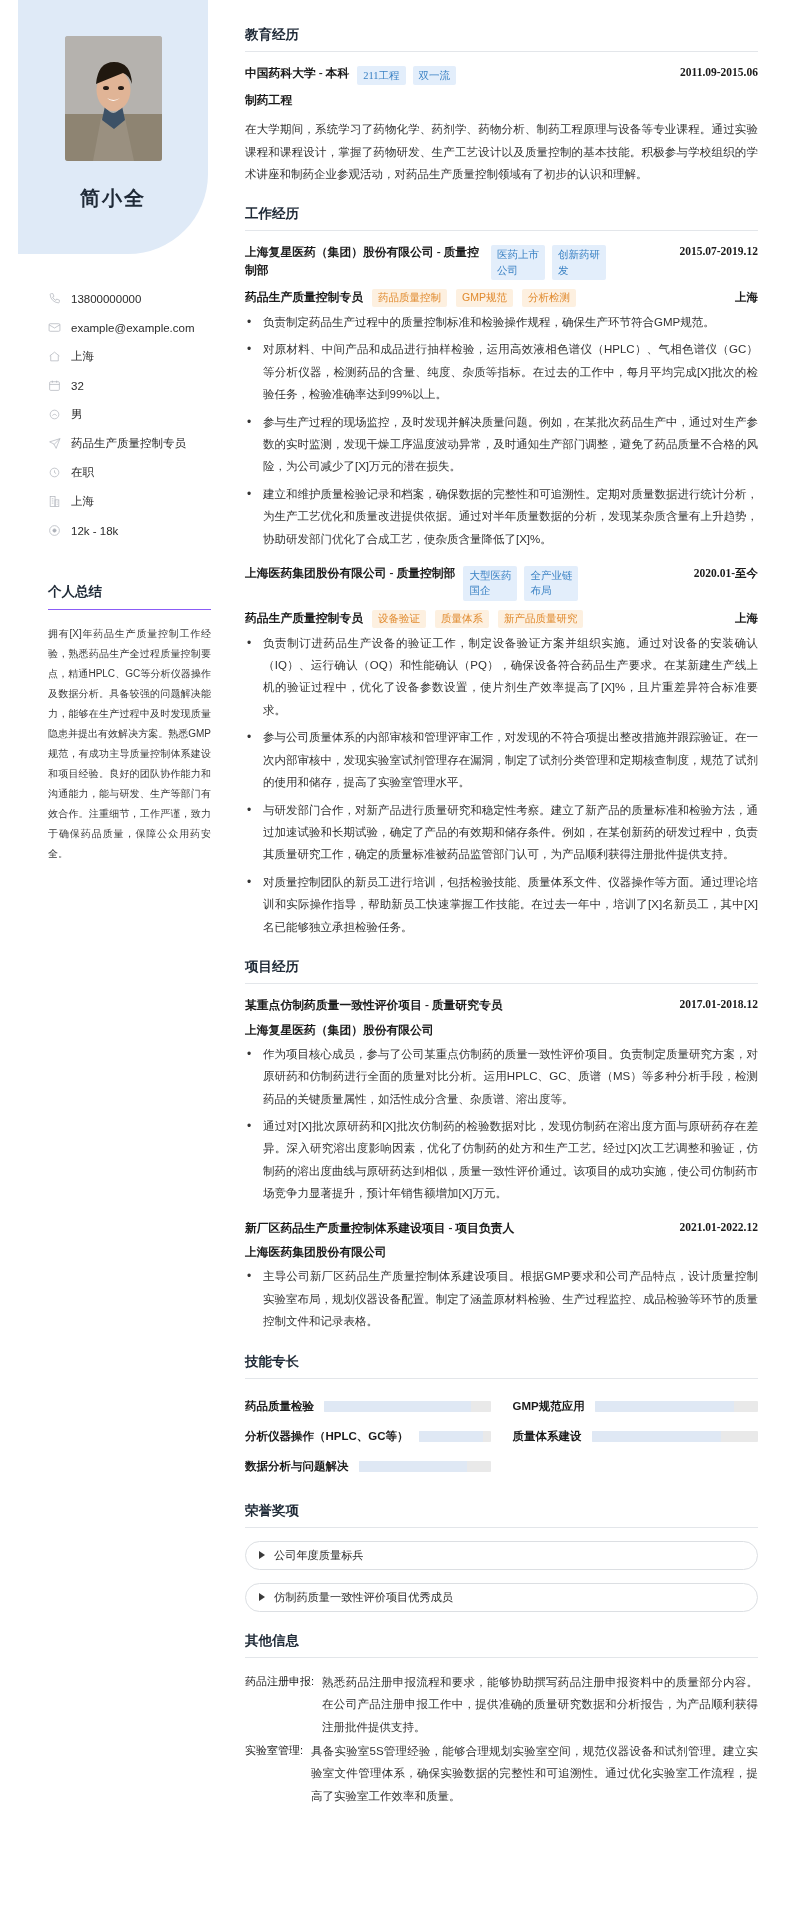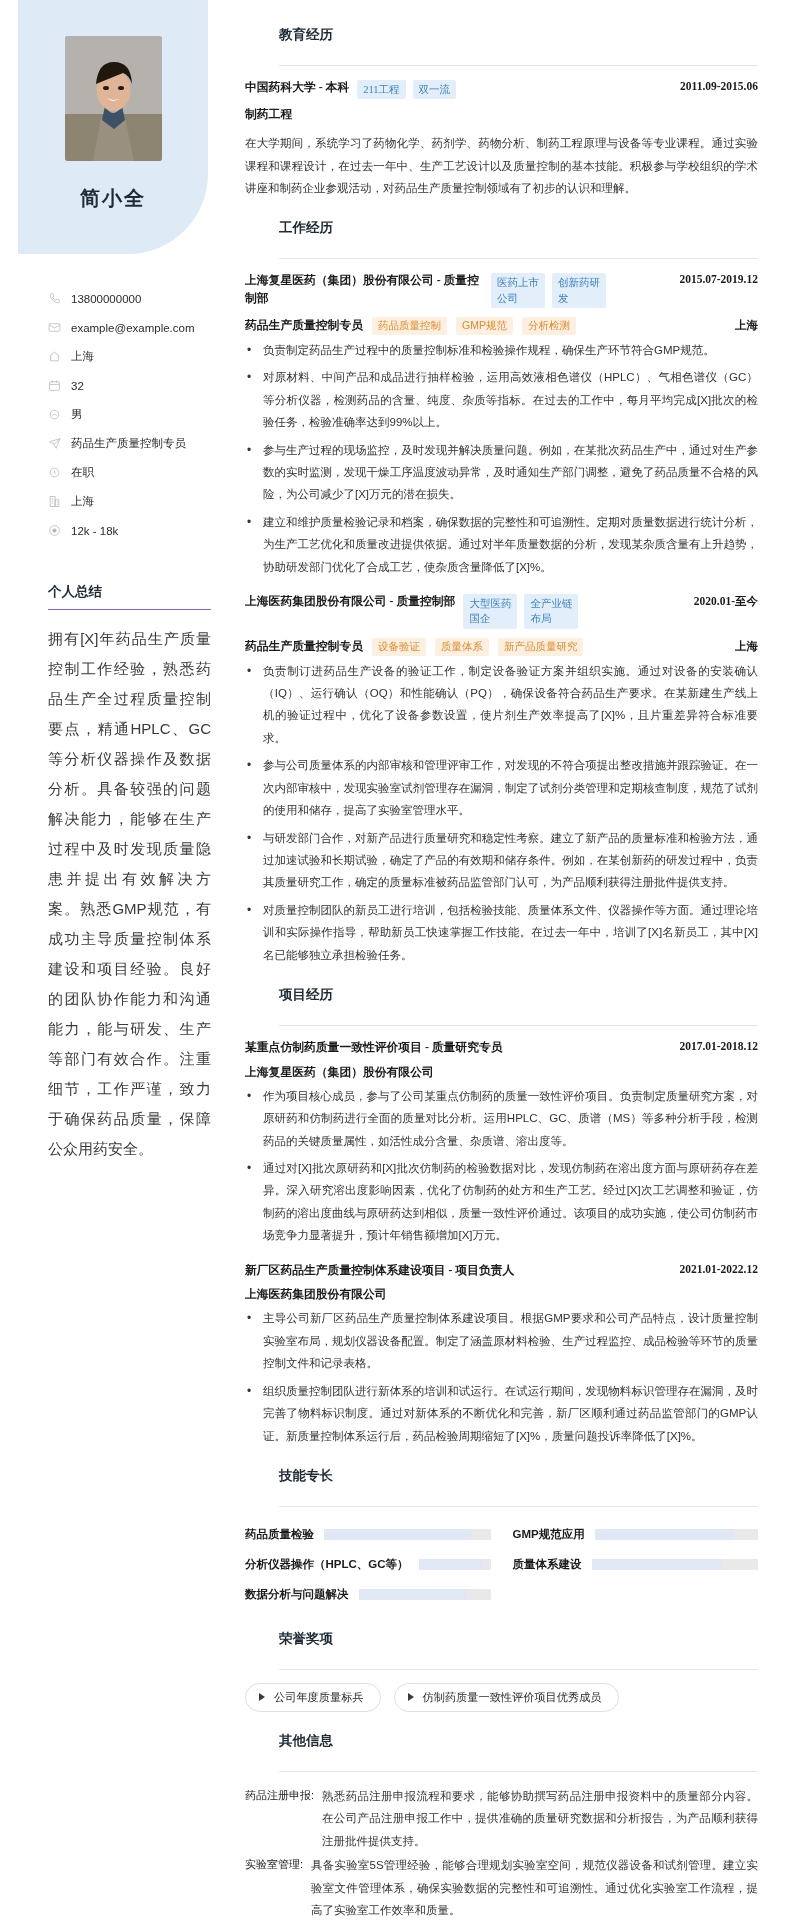--- a/index.html
+++ b/index.html
@@ -71,41 +71,40 @@
   .sb-section { margin-top: 38px; padding: 0 22px 0 48px; }
   .sb-title {
     font-size: 13.5px;
     font-weight: bold;
     color: #1f2a37;
     padding-bottom: 8px;
     border-bottom: 1px solid #8b5cf6;
   }
   .sb-body {
     margin-top: 14px;
-    font-size: 15px;
+    font-size: 10px;
     line-height: 2.0;
     color: #3a3a3a;
     text-align: justify;
   }
 
   
   .main {
     flex: 1 1 auto;
     padding: 26px 36px 30px 12px;
     min-width: 0;
   }
   .sec { margin-bottom: 20px; }
   .sec-head {
     font-size: 13.5px;
     font-weight: bold;
     color: #1f2a37;
-    padding-bottom: 21px;
+    padding-bottom: 7px;
     border-bottom: 1px solid #e3e6ea;
     margin-bottom: 13px;
-    margin-left: 34px;
   }
 
   .entry { margin-bottom: 15px; }
   .entry-top {
     display: flex;
     align-items: flex-start;
     gap: 8px;
     font-family: Liberation Serif, serif;
   }
   .entry-org {
@@ -210,21 +209,21 @@
     overflow: hidden;
     min-width: 40px;
   }
   .skill-bar i {
     display: block;
     height: 100%;
     background: #dfe8f4;
   }
 
   
-  .honors { display: flex; gap: 13px; flex-wrap: wrap; }
+  .honors { display: flex; gap: 13px; flex-wrap: wrap; flex-direction: column; }
   .honor {
     border: 1px solid #dcdfe3;
     border-radius: 15px;
     padding: 6px 16px 6px 13px;
     font-size: 11.2px;
     color: #2b2b2b;
     display: flex;
     align-items: center;
     gap: 9px;
     background: #fff;
@@ -376,21 +375,21 @@
       <div class="entry">
         <div class="entry-top">
           <span class="entry-org">中国药科大学 - 本科</span>
           <span class="tagwrap">
             <span class="tag-blue">211工程</span>
             <span class="tag-blue">双一流</span>
           </span>
           <span class="entry-date">2011.09-2015.06</span>
         </div>
         <div class="entry-sub">制药工程</div>
-        <div class="para">在大学期间，系统学习了药物化学、药剂学、药物分析、制药工程原理与设备等专业课程。通过实验课程和课程设计，在过去一年中、生产工艺设计以及质量控制的基本技能。积极参与学校组织的学术讲座和制药企业参观活动，对药品生产质量控制领域有了初步的认识和理解。</div>
+        <div class="para">在大学期间，系统学习了药物化学、药剂学、药物分析、制药工程原理与设备等专业课程。通过实验课程和课程设计，掌握了药物研发、生产工艺设计以及质量控制的基本技能。积极参与学校组织的学术讲座和制药企业参观活动，对药品生产质量控制领域有了初步的认识和理解。</div>
       </div>
     </section>
 
     <section class="sec">
       <div class="sec-head">工作经历</div>
 
       <div class="entry">
         <div class="entry-top">
           <span class="entry-org">上海复星医药（集团）股份有限公司 - 质量控制部</span>
           <span class="tagwrap">
@@ -455,21 +454,20 @@
       </div>
 
       <div class="entry">
         <div class="entry-top">
           <span class="entry-org" style="max-width:none">新厂区药品生产质量控制体系建设项目 - 项目负责人</span>
           <span class="entry-date">2021.01-2022.12</span>
         </div>
         <div class="entry-sub">上海医药集团股份有限公司</div>
         <ul class="bullets">
           <li>主导公司新厂区药品生产质量控制体系建设项目。根据GMP要求和公司产品特点，设计质量控制实验室布局，规划仪器设备配置。制定了涵盖原材料检验、生产过程监控、成品检验等环节的质量控制文件和记录表格。</li>
-          <li>组织质量控制团队进行新体系的培训和试运行。在试运行期间，发现物料标识管理存在漏洞，及时完善了物料标识制度。通过对新体系的不断优化和完善，新厂区顺利通过药品监管部门的GMP认证。新质量控制体系运行后，药品检验周期缩短了[X]%，质量问题投诉率降低了[X]%。</li>
         </ul>
       </div>
     </section>
 
     <section class="sec">
       <div class="sec-head">技能专长</div>
       <div class="skill-grid">
         <div class="skill-row">
           <span class="skill-name">药品质量检验</span>
           <span class="skill-bar">

